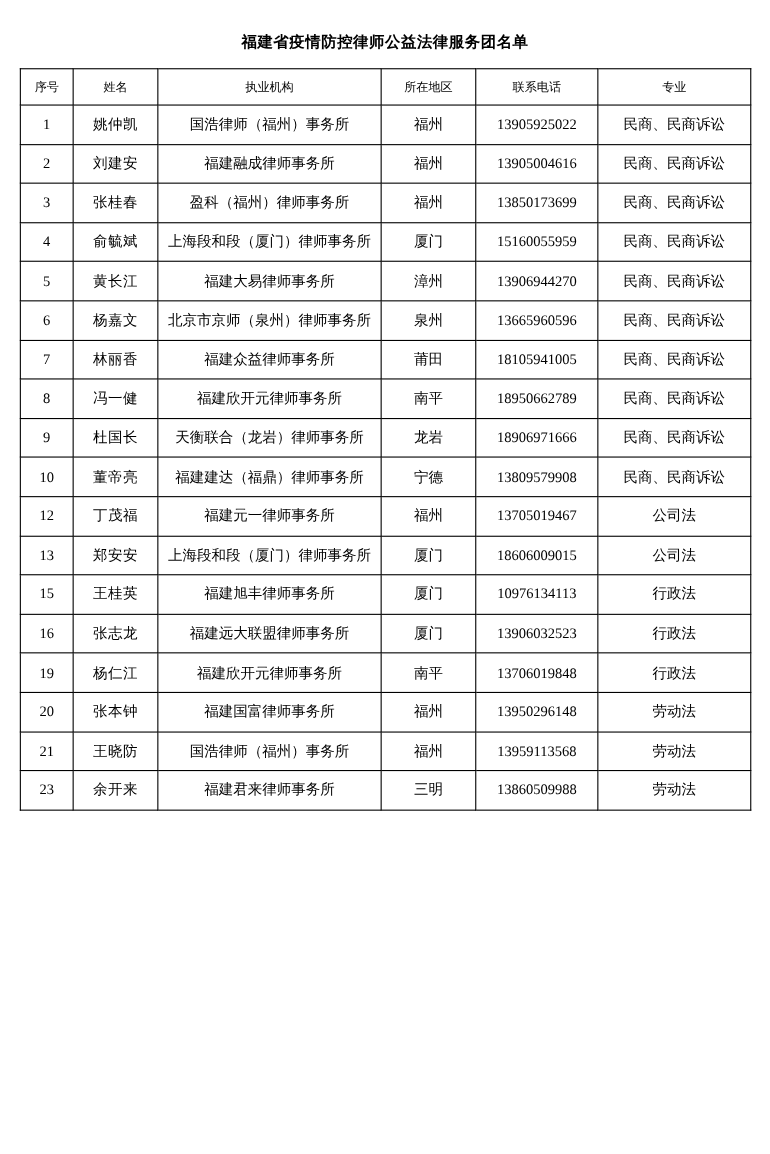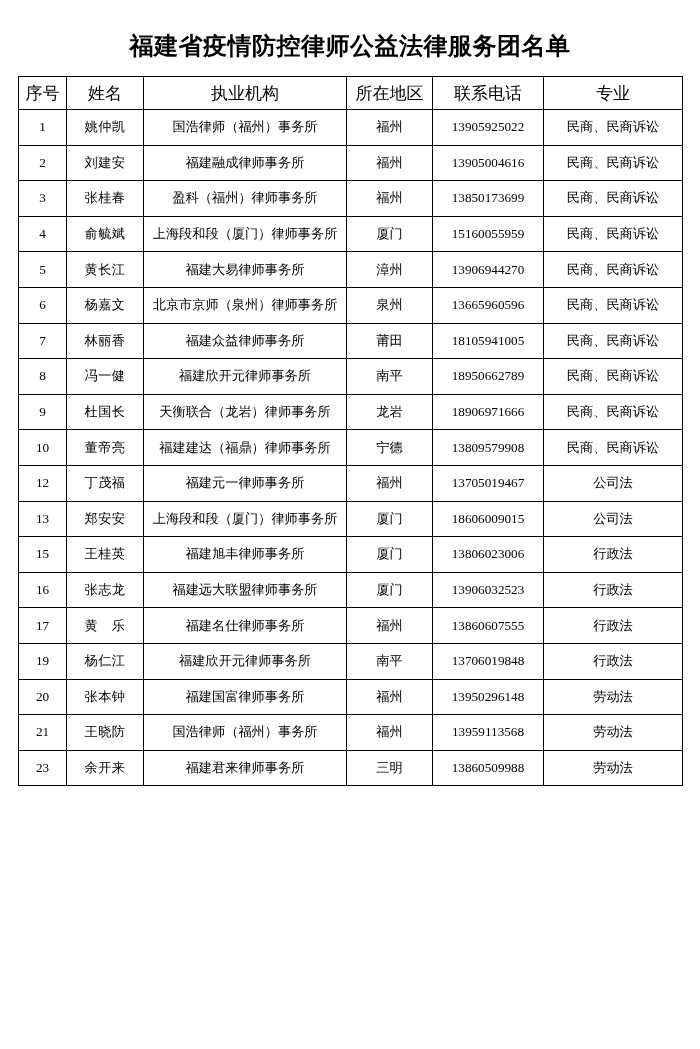--- a/index.html
+++ b/index.html
@@ -16,21 +16,21 @@
   }
   .page {
     width: 700px;
     height: 1049px;
     box-sizing: border-box;
     padding: 0 18px;
     position: relative;
   }
   .doc-title {
     text-align: center;
-    font-size: 24px;
+    font-size: 14px;
     font-weight: bold;
     letter-spacing: 0.5px;
     padding-top: 30px;
     padding-bottom: 14px;
     font-family: Liberation Serif, serif;
   }
   table.roster {
     border-collapse: collapse;
     width: 664px;
     margin: 0 auto;
@@ -44,21 +44,21 @@
     font-size: 13.2px;
     height: 34.6px;
     padding: 0 2px;
     font-family: "Liberation Serif", "DejaVu Serif", serif;
     white-space: nowrap;
     overflow: hidden;
   }
   table.roster thead th {
     font-weight: normal;
     height: 32px;
-    font-size: 17px;
+    font-size: 11px;
   }
   col.c-idx  { width: 48px; }
   col.c-name { width: 77px; }
   col.c-firm { width: 203px; }
   col.c-reg  { width: 86px; }
   col.c-tel  { width: 111px; }
   col.c-spec { width: 139px; }
 
   td.idx { font-size: 13px; }
   td.name { letter-spacing: 0.5px; }
@@ -185,37 +185,29 @@
         <td>上海段和段（厦门）律师事务所</td>
         <td>厦门</td>
         <td class="tel">18606009015</td>
         <td>公司法</td>
       </tr>
       <tr>
         <td class="idx">15</td>
         <td class="name">王桂英</td>
         <td>福建旭丰律师事务所</td>
         <td>厦门</td>
-        <td class="tel">13806023006</td>
+        <td class="tel">10976134113</td>
         <td>行政法</td>
       </tr>
       <tr>
         <td class="idx">16</td>
         <td class="name">张志龙</td>
         <td>福建远大联盟律师事务所</td>
         <td>厦门</td>
         <td class="tel">13906032523</td>
-        <td>行政法</td>
-      </tr>
-      <tr>
-        <td class="idx">17</td>
-        <td class="name">黄　乐</td>
-        <td>福建名仕律师事务所</td>
-        <td>福州</td>
-        <td class="tel">13860607555</td>
         <td>行政法</td>
       </tr>
       <tr>
         <td class="idx">19</td>
         <td class="name">杨仁江</td>
         <td>福建欣开元律师事务所</td>
         <td>南平</td>
         <td class="tel">13706019848</td>
         <td>行政法</td>
       </tr>

